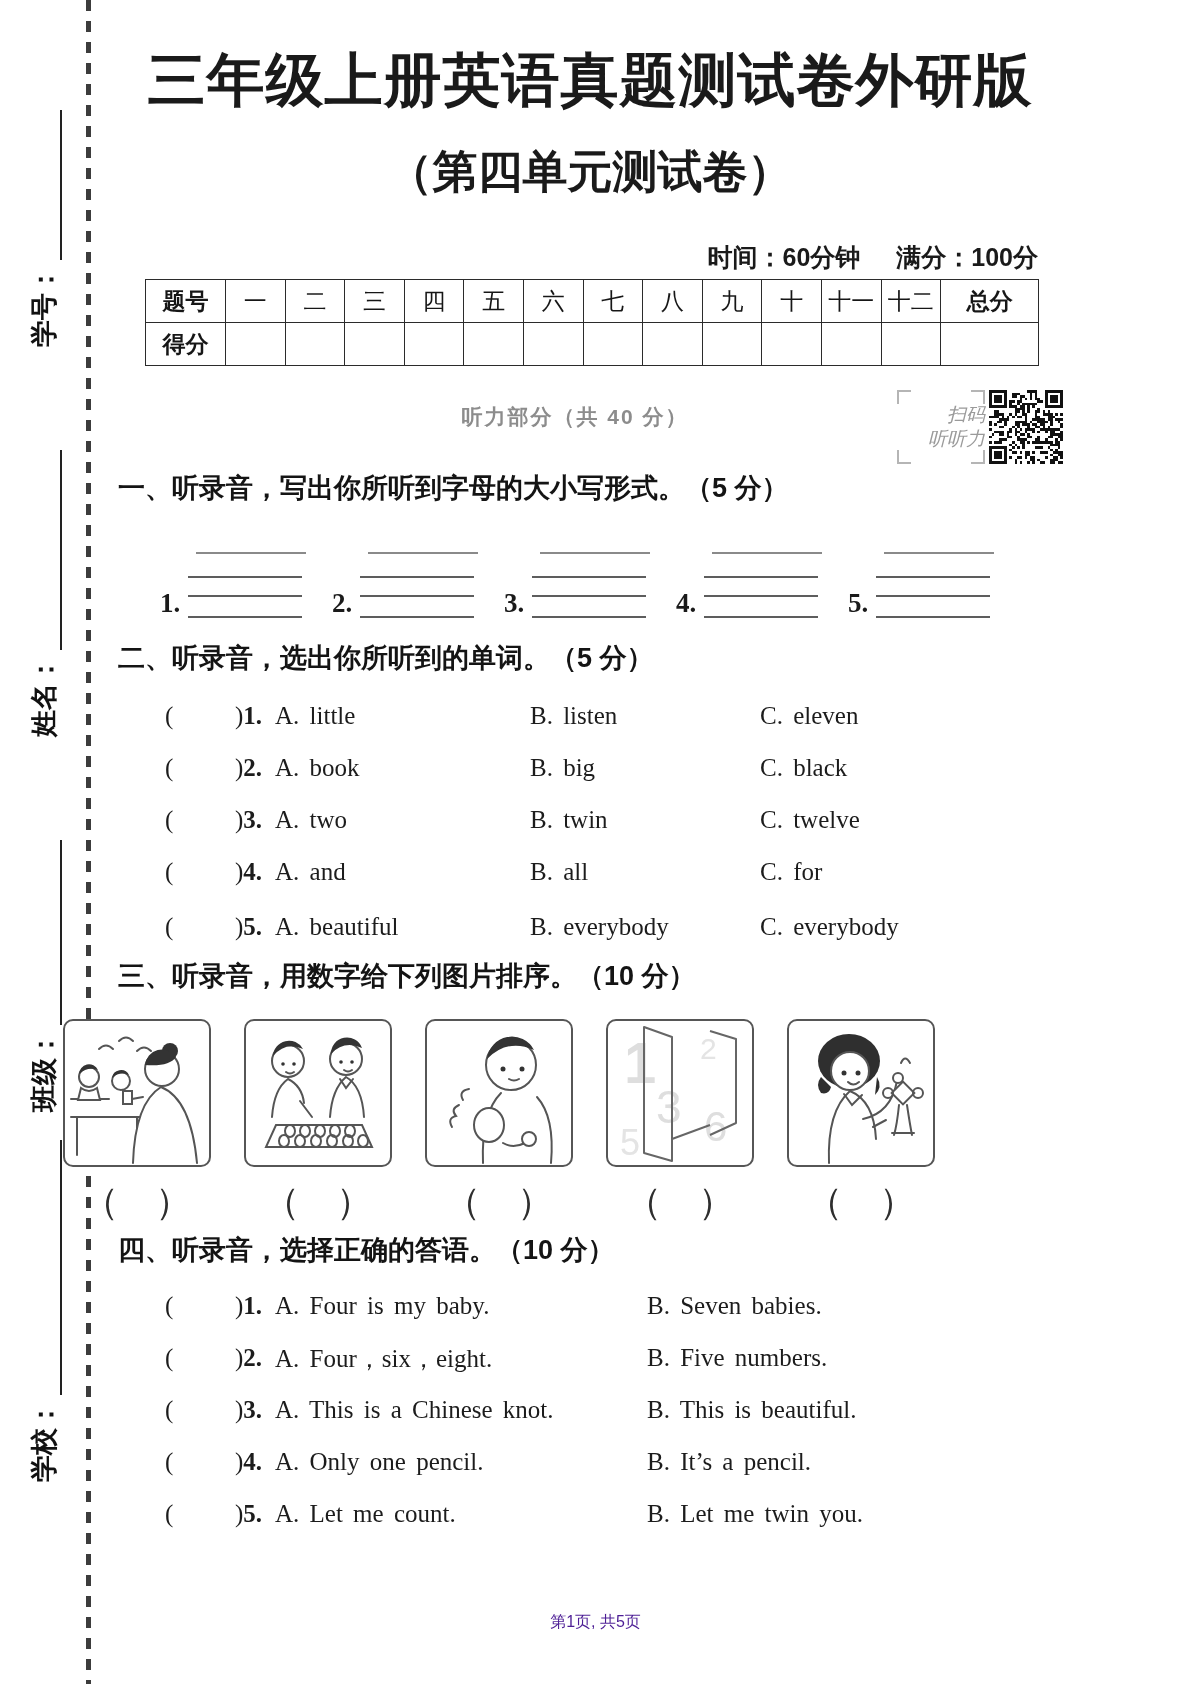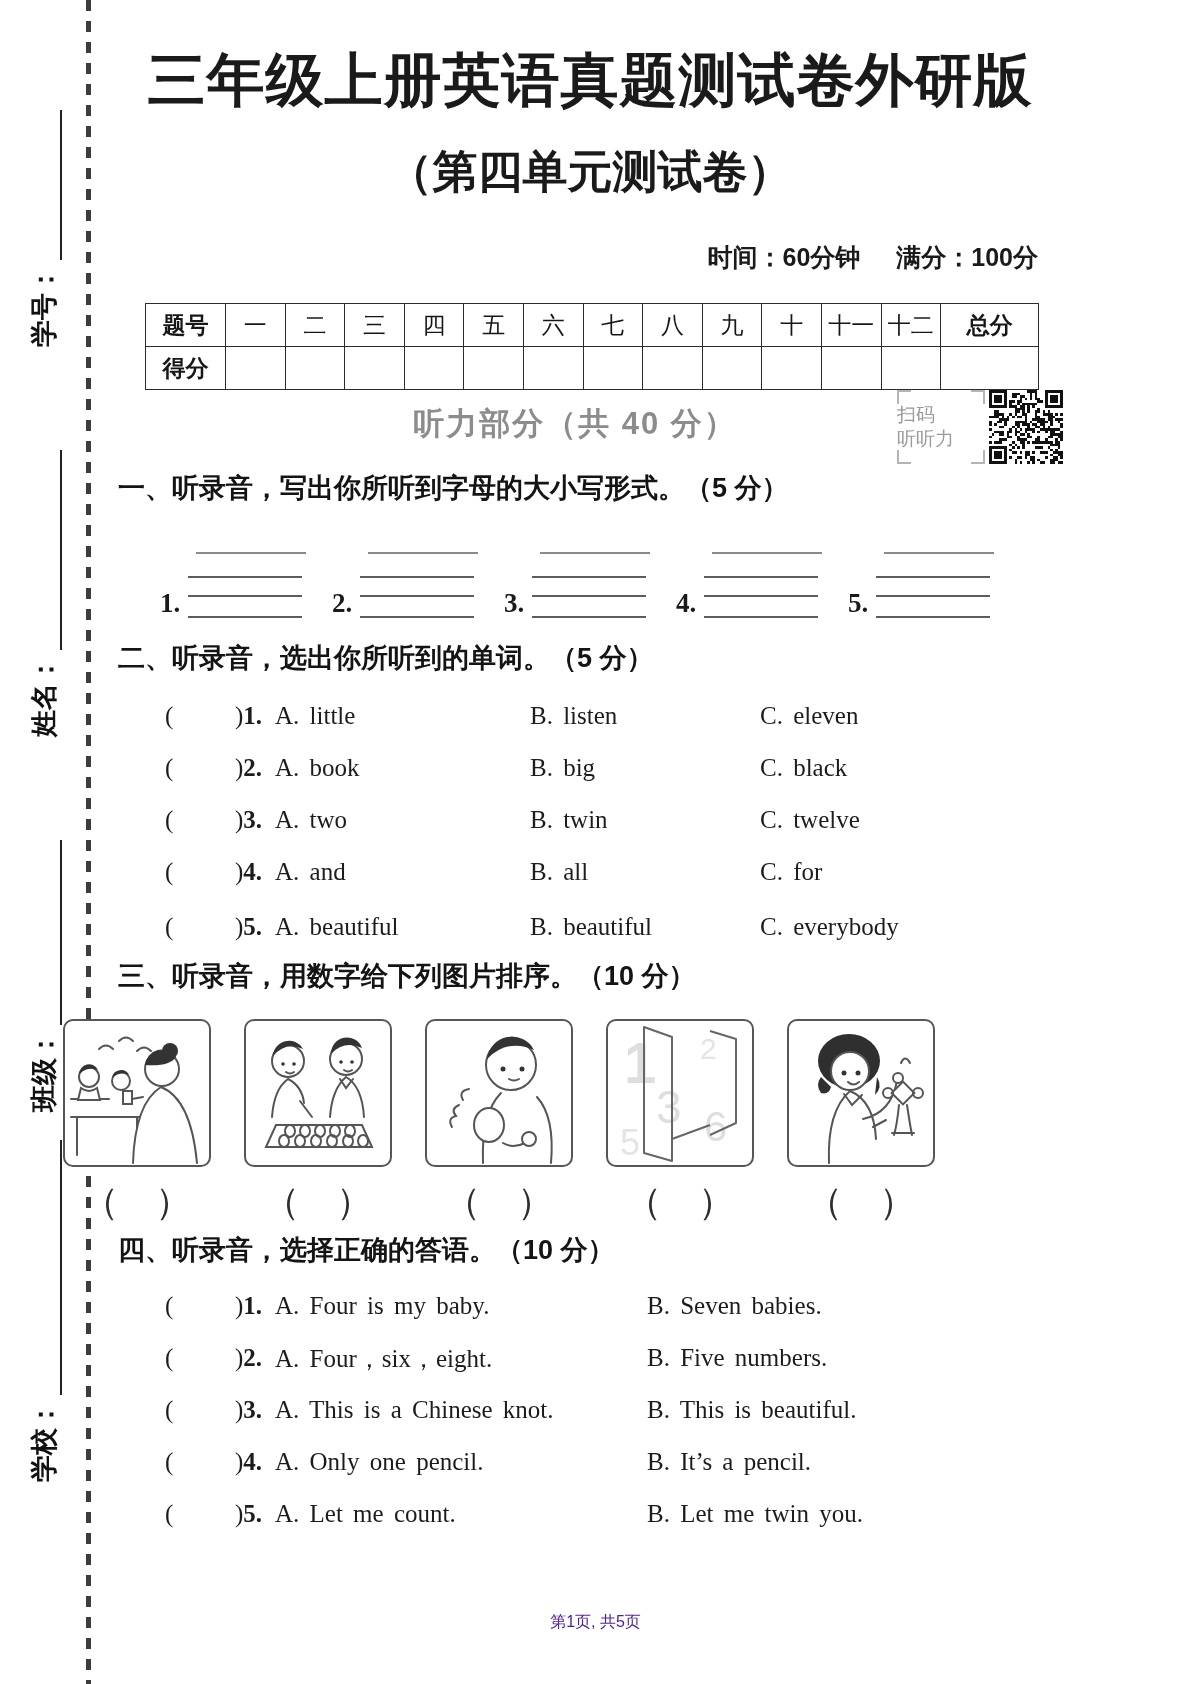--- a/index.html
+++ b/index.html
@@ -28,40 +28,40 @@
   .title   { position:absolute; left:0; top:42px;  width:950px; text-align:center;
              font-size:58px; font-weight:900; letter-spacing:1px; }
   .subtitle{ position:absolute; left:0; top:142px; width:950px; text-align:center;
              font-size:45px; font-weight:900; }
   .meta    { position:absolute; left:0; top:241px; width:923px; text-align:right;
              font-size:25px; font-weight:600; }
   .meta span + span { margin-left:29px; }
   
   .score-table {
     position:absolute; left:30px; top:279px; width:893px;
-    border-collapse:collapse; table-layout:fixed;margin-top:24px;
+    border-collapse:collapse; table-layout:fixed;
   }
   .score-table td {
     border:1.5px solid #2b2b2b; height:43px; text-align:center;
     font-size:23px; font-weight:500; color:#161616;
   }
   .score-table td.hd   { font-weight:600; }
   .score-table col.c-hd    { width:80px; }
   .score-table col.c-num   { width:59.6px; }
   .score-table col.c-total { width:98px; }
   
   .listen-heading {
     position:absolute; left:0; top:403px; width:920px; text-align:center;
-    font-size:31px; font-weight:700; color:#8c8c8c; letter-spacing:2px;
+    font-size:21px; font-weight:700; color:#8c8c8c; letter-spacing:2px;
   }
   .qr-wrap { position:absolute; left:782px; top:390px; display:flex; align-items:center; }
   .scan-box {
     position:relative; width:88px; height:74px; margin-right:4px;
-    display:flex; flex-direction:column; justify-content:center; align-items:flex-start;
-    color:#9a9a9a; font-size:19px; line-height:24px; 
+    display:flex; flex-direction:column; justify-content:center; align-items:flex-end;
+    color:#9a9a9a; font-size:19px; line-height:24px; font-style:italic;
   }
   .scan-box .c { position:absolute; width:14px; height:14px; border:2px solid #b5b5b5; }
   .scan-box .c1 { left:0; top:0;     border-right:none; border-bottom:none; }
   .scan-box .c2 { right:0; top:0;    border-left:none;  border-bottom:none; }
   .scan-box .c3 { left:0; bottom:0;  border-right:none; border-top:none; }
   .scan-box .c4 { right:0; bottom:0; border-left:none;  border-top:none; }
   
   .sec-title { position:absolute; left:3px; font-size:27px; font-weight:700; color:#141414; }
   
   .blank-row { position:absolute; left:45px; top:552px; display:flex; gap:22px; }
@@ -584,21 +584,21 @@
         <span class="po serif">(</span>
         <span class="pn serif"><span>)</span><b>4.</b></span>
         <span class="oa serif">A. and</span>
         <span class="ob serif">B. all</span>
         <span class="oc serif">C. for</span>
       </div>
       <div class="mc-row" style="height:58px;">
         <span class="po serif">(</span>
         <span class="pn serif"><span>)</span><b>5.</b></span>
         <span class="oa serif">A. beautiful</span>
-        <span class="ob serif">B. beautiful</span>
+        <span class="ob serif">B. everybody</span>
         <span class="oc serif">C. everybody</span>
       </div>
     </div>
 
     <div class="sec-title" style="top:958px;">三、听录音，用数字给下列图片排序。（10 分）</div>
   </div>
 
   <div class="pic-row">
 
     <div class="pic-box">

